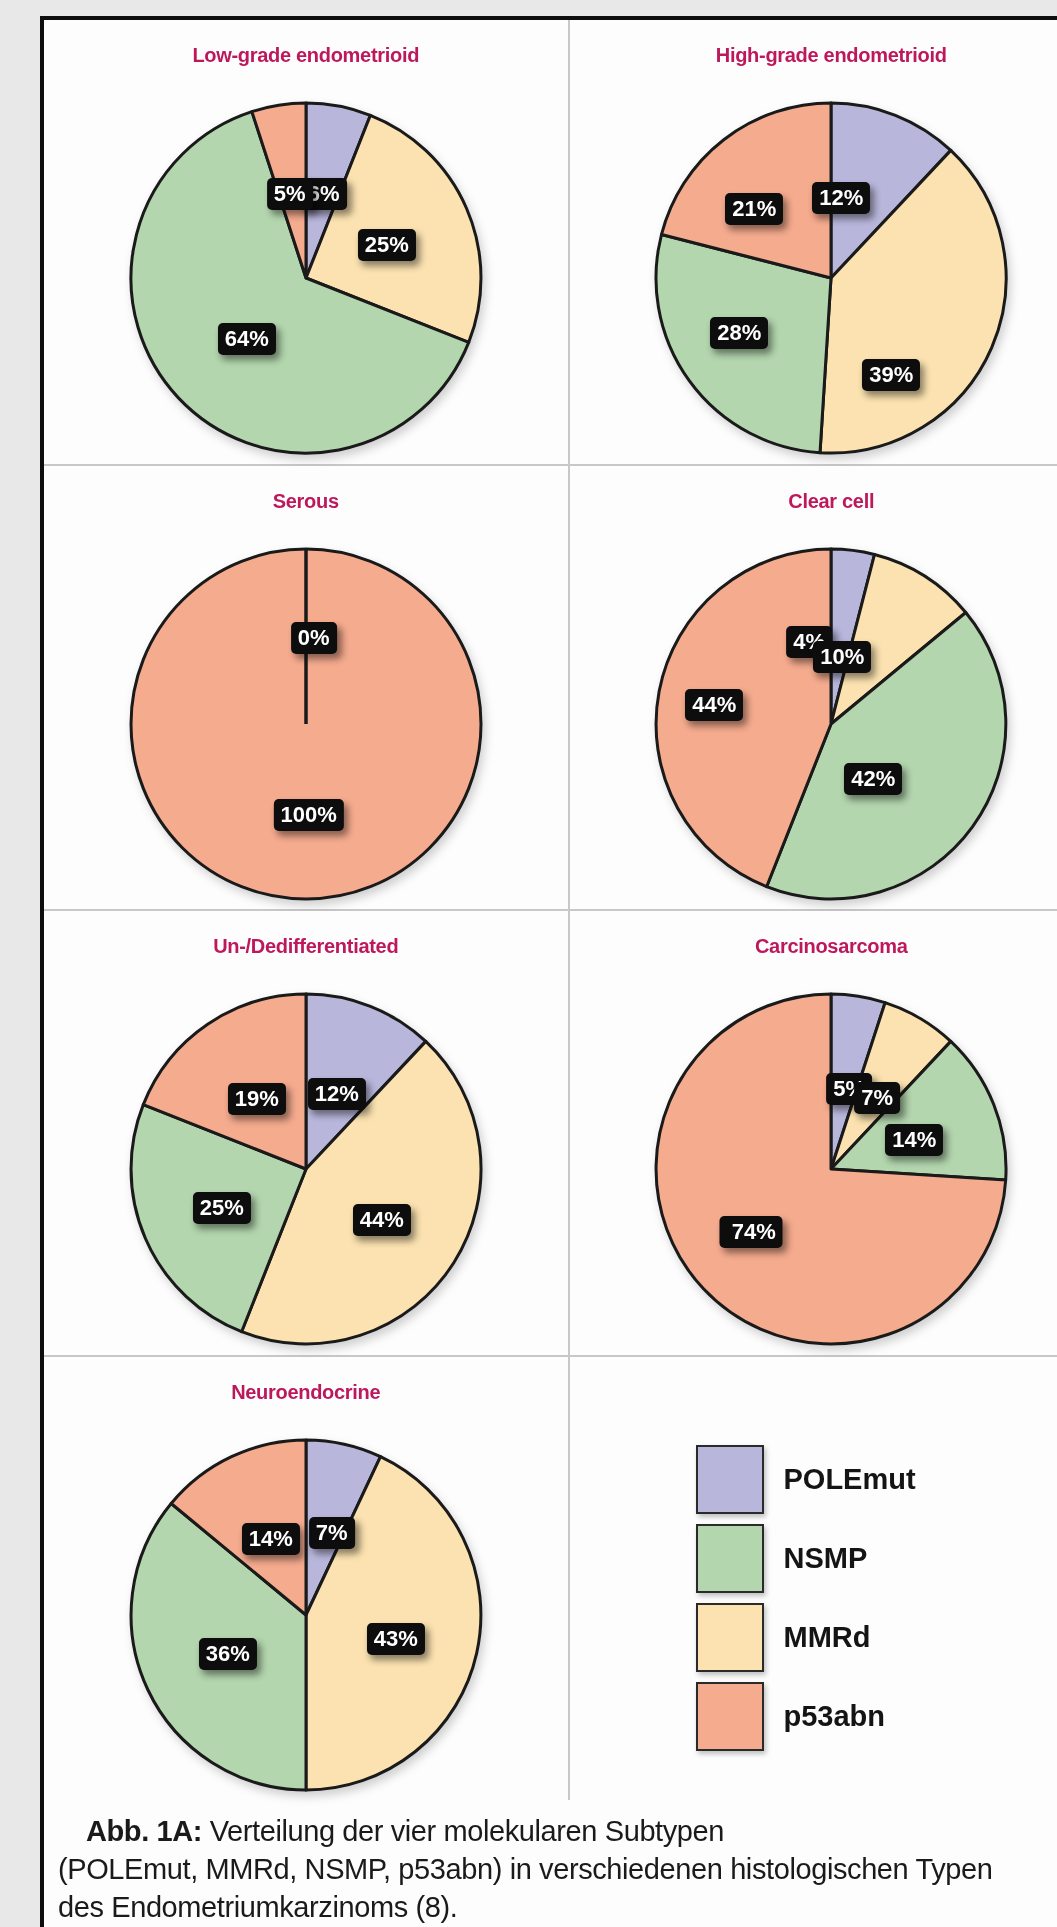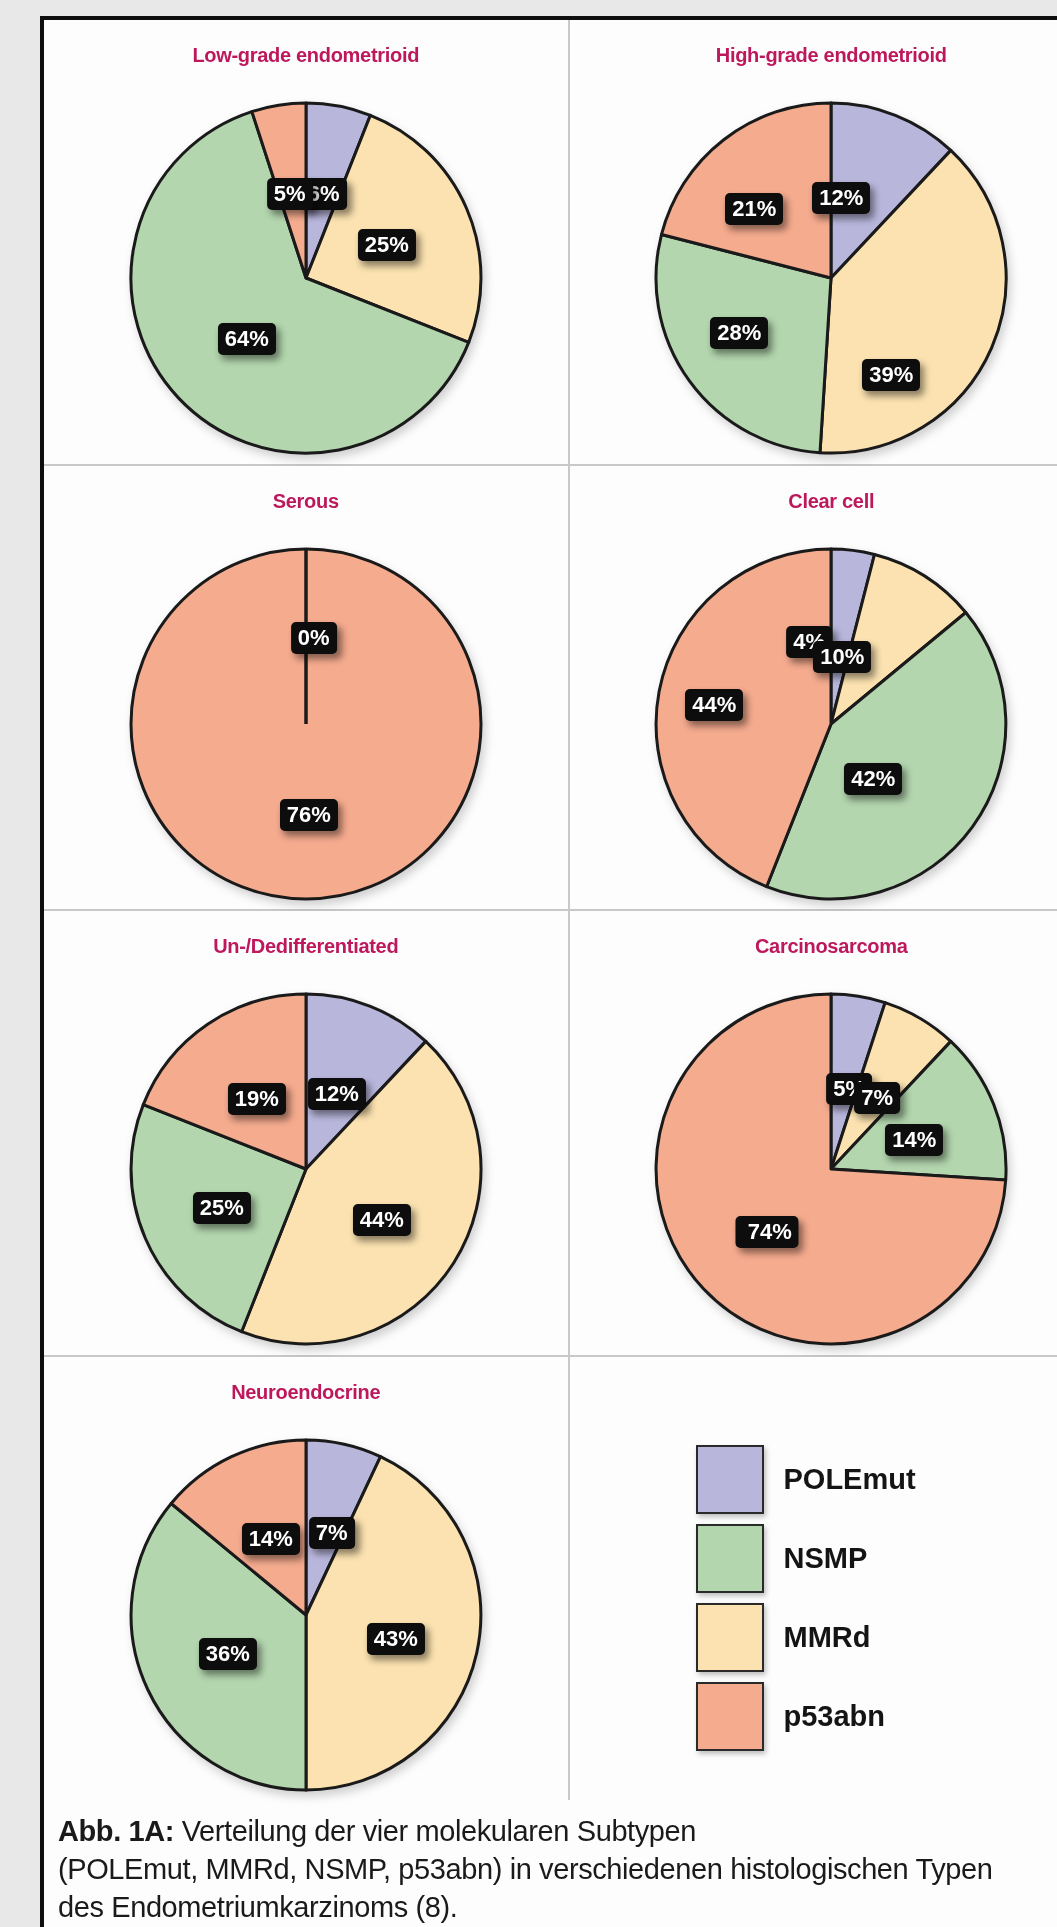--- a/index.html
+++ b/index.html
@@ -37,21 +37,21 @@
   .legend-item{display:flex;align-items:center;gap:20px;height:73px;}
   .swatch{
     width:68px;height:69px;box-sizing:border-box;
     border:2.5px solid #2a2a2a;box-shadow:2px 3px 5px rgba(0,0,0,0.25);
   }
   .legend-label{font-size:29px;font-weight:bold;color:#141414;}
   .caption{
     position:absolute;left:14px;top:1792px;width:1030px;
     font-size:29px;line-height:38px;color:#1a1a1a;letter-spacing:-0.4px;
   }
-  .cap-bold{font-weight:bold;}
+  .cap-bold{font-weight:bold;margin-left:28px;}
 </style>
 </head>
 <body>
 
 <figure class="figure">
   <div class="grid">
 
     <section class="cell">
       <h2 class="title">Low-grade endometrioid</h2>
       <div class="pie"><svg viewBox="0 0 360 360" width="360" height="360">
@@ -70,21 +70,21 @@
             <path d="M 180 180 L 169.0 354.7 A 175 175 0 0 1 10.5 136.5 Z" fill="#b3d6ae" stroke="#1a1a1a" stroke-width="3" stroke-linejoin="round"></path>
             <path d="M 180 180 L 10.5 136.5 A 175 175 0 0 1 180.0 5.0 Z" fill="#f5ab8e" stroke="#1a1a1a" stroke-width="3" stroke-linejoin="round"></path>
           </svg><div class="slice-label" style="left: 190px; top: 100px;">12%</div><div class="slice-label" style="left: 240px; top: 229px; margin-top: 48px;">39%</div><div class="slice-label" style="left: 88px; top: 235px;">28%</div><div class="slice-label" style="left: 103px; top: 111px;">21%</div></div>
     </section>
 
     <section class="cell">
       <h2 class="title">Serous</h2>
       <div class="pie"><svg viewBox="0 0 360 360" width="360" height="360">
             <circle cx="180" cy="180" r="175" fill="#f5ab8e" stroke="#1a1a1a" stroke-width="3"></circle>
             <line x1="180" y1="6" x2="180" y2="180" stroke="#1a1a1a" stroke-width="3.5"></line>
-          </svg><div class="slice-label" style="left: 188px; top: 94px;">0%</div><div class="slice-label" style="left: 183px; top: 271px;">76%</div></div>
+          </svg><div class="slice-label" style="left: 188px; top: 94px;">0%</div><div class="slice-label" style="left: 183px; top: 271px;">100%</div></div>
     </section>
 
     <section class="cell">
       <h2 class="title">Clear cell</h2>
       <div class="pie"><svg viewBox="0 0 360 360" width="360" height="360">
             <path d="M 180 180 L 180.0 5.0 A 175 175 0 0 1 223.5 10.5 Z" fill="#b8b6db" stroke="#1a1a1a" stroke-width="3" stroke-linejoin="round"></path>
             <path d="M 180 180 L 223.5 10.5 A 175 175 0 0 1 314.8 68.5 Z" fill="#fbe2b0" stroke="#1a1a1a" stroke-width="3" stroke-linejoin="round"></path>
             <path d="M 180 180 L 314.8 68.5 A 175 175 0 0 1 115.6 342.7 Z" fill="#b3d6ae" stroke="#1a1a1a" stroke-width="3" stroke-linejoin="round"></path>
             <path d="M 180 180 L 115.6 342.7 A 175 175 0 0 1 180.0 5.0 Z" fill="#f5ab8e" stroke="#1a1a1a" stroke-width="3" stroke-linejoin="round"></path>
           </svg><div class="slice-label" style="left: 158px; top: 98px;">4%</div><div class="slice-label" style="left: 191px; top: 113px;">10%</div><div class="slice-label" style="left: 222px; top: 235px;">42%</div><div class="slice-label" style="left: 63px; top: 161px;">44%</div></div>
@@ -100,21 +100,21 @@
           </svg><div class="slice-label" style="left: 211px; top: 105px;">12%</div><div class="slice-label" style="left: 256px; top: 231px;">44%</div><div class="slice-label" style="left: 96px; top: 219px;">25%</div><div class="slice-label" style="left: 131px; top: 110px;">19%</div></div>
     </section>
 
     <section class="cell">
       <h2 class="title">Carcinosarcoma</h2>
       <div class="pie"><svg viewBox="0 0 360 360" width="360" height="360">
             <path d="M 180 180 L 180.0 5.0 A 175 175 0 0 1 234.1 13.6 Z" fill="#b8b6db" stroke="#1a1a1a" stroke-width="3" stroke-linejoin="round"></path>
             <path d="M 180 180 L 234.1 13.6 A 175 175 0 0 1 299.8 52.4 Z" fill="#fbe2b0" stroke="#1a1a1a" stroke-width="3" stroke-linejoin="round"></path>
             <path d="M 180 180 L 299.8 52.4 A 175 175 0 0 1 354.7 191.0 Z" fill="#b3d6ae" stroke="#1a1a1a" stroke-width="3" stroke-linejoin="round"></path>
             <path d="M 180 180 L 354.7 191.0 A 175 175 0 1 1 180.0 5.0 Z" fill="#f5ab8e" stroke="#1a1a1a" stroke-width="3" stroke-linejoin="round"></path>
-          </svg><div class="slice-label" style="left: 198px; top: 100px;">5%</div><div class="slice-label" style="left: 226px; top: 109px;">7%</div><div class="slice-label" style="left: 263px; top: 151px;">14%</div><div class="slice-label" style="left: 116px; top: 243px; padding-left: 12px;">74%</div></div>
+          </svg><div class="slice-label" style="left: 198px; top: 100px;">5%</div><div class="slice-label" style="left: 226px; top: 109px;">7%</div><div class="slice-label" style="left: 263px; top: 151px;">14%</div><div class="slice-label" style="left: 100px; top: 243px; padding-left: 12px;">74%</div></div>
     </section>
 
     <section class="cell">
       <h2 class="title">Neuroendocrine</h2>
       <div class="pie"><svg viewBox="0 0 360 360" width="360" height="360">
             <path d="M 180 180 L 180.0 5.0 A 175 175 0 0 1 254.5 21.7 Z" fill="#b8b6db" stroke="#1a1a1a" stroke-width="3" stroke-linejoin="round"></path>
             <path d="M 180 180 L 254.5 21.7 A 175 175 0 0 1 180.0 355.0 Z" fill="#fbe2b0" stroke="#1a1a1a" stroke-width="3" stroke-linejoin="round"></path>
             <path d="M 180 180 L 180.0 355.0 A 175 175 0 0 1 45.2 68.5 Z" fill="#b3d6ae" stroke="#1a1a1a" stroke-width="3" stroke-linejoin="round"></path>
             <path d="M 180 180 L 45.2 68.5 A 175 175 0 0 1 180.0 5.0 Z" fill="#f5ab8e" stroke="#1a1a1a" stroke-width="3" stroke-linejoin="round"></path>
           </svg><div class="slice-label" style="left: 206px; top: 98px;">7%</div><div class="slice-label" style="left: 270px; top: 204px;">43%</div><div class="slice-label" style="left: 102px; top: 219px; text-align: right;">36%</div><div class="slice-label" style="left: 145px; top: 104px;">14%</div></div>

